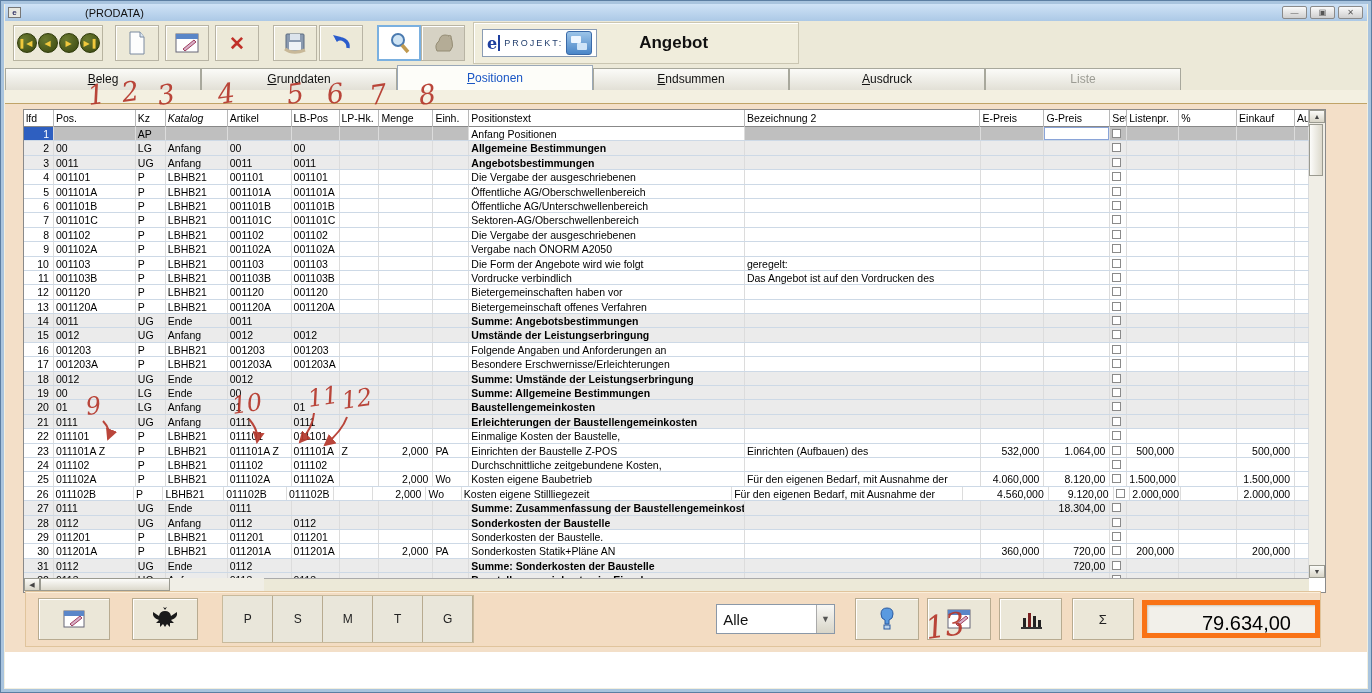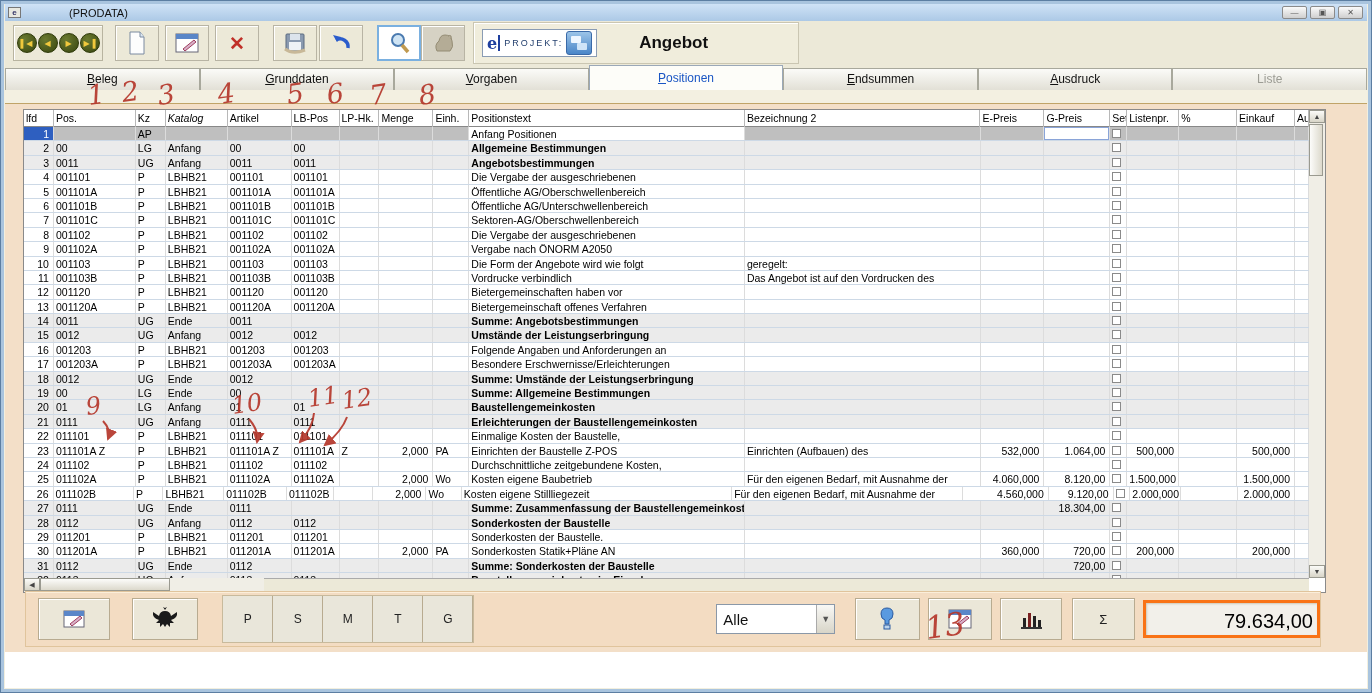--- a/index.html
+++ b/index.html
@@ -4,21 +4,21 @@
 <style>
   html,body{margin:0;padding:0;background:#4a6a8a;font-family:"Liberation Sans",sans-serif;}
   *{box-sizing:border-box;}
   .window{position:relative;width:1372px;height:693px;background:#f2efdf;border:1px solid #5c7ea2;
     box-shadow:inset 0 0 0 3px #a9c4de;overflow:hidden;}
   
   .titlebar{position:absolute;left:4px;top:3px;right:4px;height:17px;
     background:linear-gradient(#cfe2f6,#acc9e6);display:flex;align-items:center;font-size:11px;color:#111;}
   .appicon{width:13px;height:11px;margin:0 5px 0 3px;background:#e8e8e0;border:1px solid #777;
     font-size:8px;line-height:9px;text-align:center;color:#336;font-weight:bold;}
-  .t-suffix{margin-left:43px;}
+  .t-suffix{margin-left:59px;}
   .wctrl{margin-left:auto;display:flex;gap:3px;margin-right:4px;}
   .wbtn{width:25px;height:13px;background:linear-gradient(#fafafa,#cfcfcf);border:1px solid #8a8a8a;
     border-radius:2px;font-size:8px;line-height:11px;text-align:center;color:#555;}
   
   .toolbar{position:absolute;left:4px;top:20px;right:4px;height:44px;background:#ece9d8;display:flex;align-items:center;}
   .navgroup{margin-left:8px;width:90px;height:36px;background:#ece9d8;border:1px solid #b8b4a0;
     box-shadow:inset 1px 1px 0 #fff;display:flex;align-items:center;justify-content:space-around;padding:0 2px;}
   .navbtn{width:20px;height:20px;border-radius:50%;background:radial-gradient(circle at 35% 30%,#6a7a30,#39460f);
     color:#f0c83c;font-size:8px;line-height:20px;text-align:center;border:1px solid #2c3808;}
   .tbtn{width:44px;height:36px;background:#ece9d8;border:1px solid #b8b4a4;box-shadow:inset 1px 1px 0 #fff;
@@ -77,22 +77,22 @@
     box-shadow:inset 0 1px 0 #fbeeda;display:flex;align-items:center;}
   .bbtn{height:42px;background:#ebe7d8;border:1px solid #b8ab90;box-shadow:inset 1px 1px 0 #fff;
     display:flex;align-items:center;justify-content:center;}
   .lgroup{display:flex;margin-left:24px;border:1px solid #c8ba9c;}
   .lbtn{width:50px;height:46px;background:#e9e6da;border-right:1px solid #b8ab90;font-size:12px;color:#222;
     display:flex;align-items:center;justify-content:center;}
   .fsel{margin-left:242px;width:122px;height:30px;background:#fff;border:1px solid #8a98a8;display:flex;align-items:center;}
   .fsel .val{flex:1;font-size:15px;padding-left:6px;color:#111;}
   .fsel .arrow{width:18px;height:28px;background:linear-gradient(#f8f8f6,#d8d5c8);border-left:1px solid #aaa;
     font-size:9px;text-align:center;line-height:28px;color:#555;}
-  .total{margin-left:8px;width:182px;height:38px;background:#f2f0ea;border:3px solid #f97316;box-shadow:inset 1px 1px 2px #cfc8b8;
-    font-size:20px;text-align:right;line-height:36px;padding-right:4px;color:#000;}
+  .total{margin-left:8px;width:182px;height:38px;background:#f2f0ea;border:5px solid #f97316;box-shadow:inset 1px 1px 2px #cfc8b8;
+    font-size:20px;text-align:right;line-height:36px;padding-right:24px;color:#000;}
   .sigma{font-size:13px;color:#222;}
   
   .overlay{position:absolute;left:0;top:0;width:1372px;height:693px;pointer-events:none;z-index:60;}
   .ann{fill:#b5372b;font-family:"DejaVu Serif",serif;font-style:italic;opacity:.92;}
   .arr{stroke:#b5372b;stroke-width:2;fill:none;opacity:.92;}
 </style>
 </head>
 <body>
 
 <div class="window">
@@ -164,21 +164,20 @@
         <span class="lbl">PROJEKT:</span>
         <span class="eproj-ic"></span>
       </div>
       <div class="heading">Angebot</div>
     </div>
   </div>
 
   <div class="tabstrip">
       <div class="tab"><u>B</u>eleg</div>
       <div class="tab"><u>G</u>runddaten</div>
-      <div class="tab"><u>V</u>orgaben</div>
       <div class="tab active"><u>P</u>ositionen</div>
       <div class="tab"><u>E</u>ndsummen</div>
       <div class="tab"><u>A</u>usdruck</div>
       <div class="tab disabled">Liste</div>
     </div>
 
   <div class="content-top"></div>
 
   <div class="content">
     <div class="below"></div>

